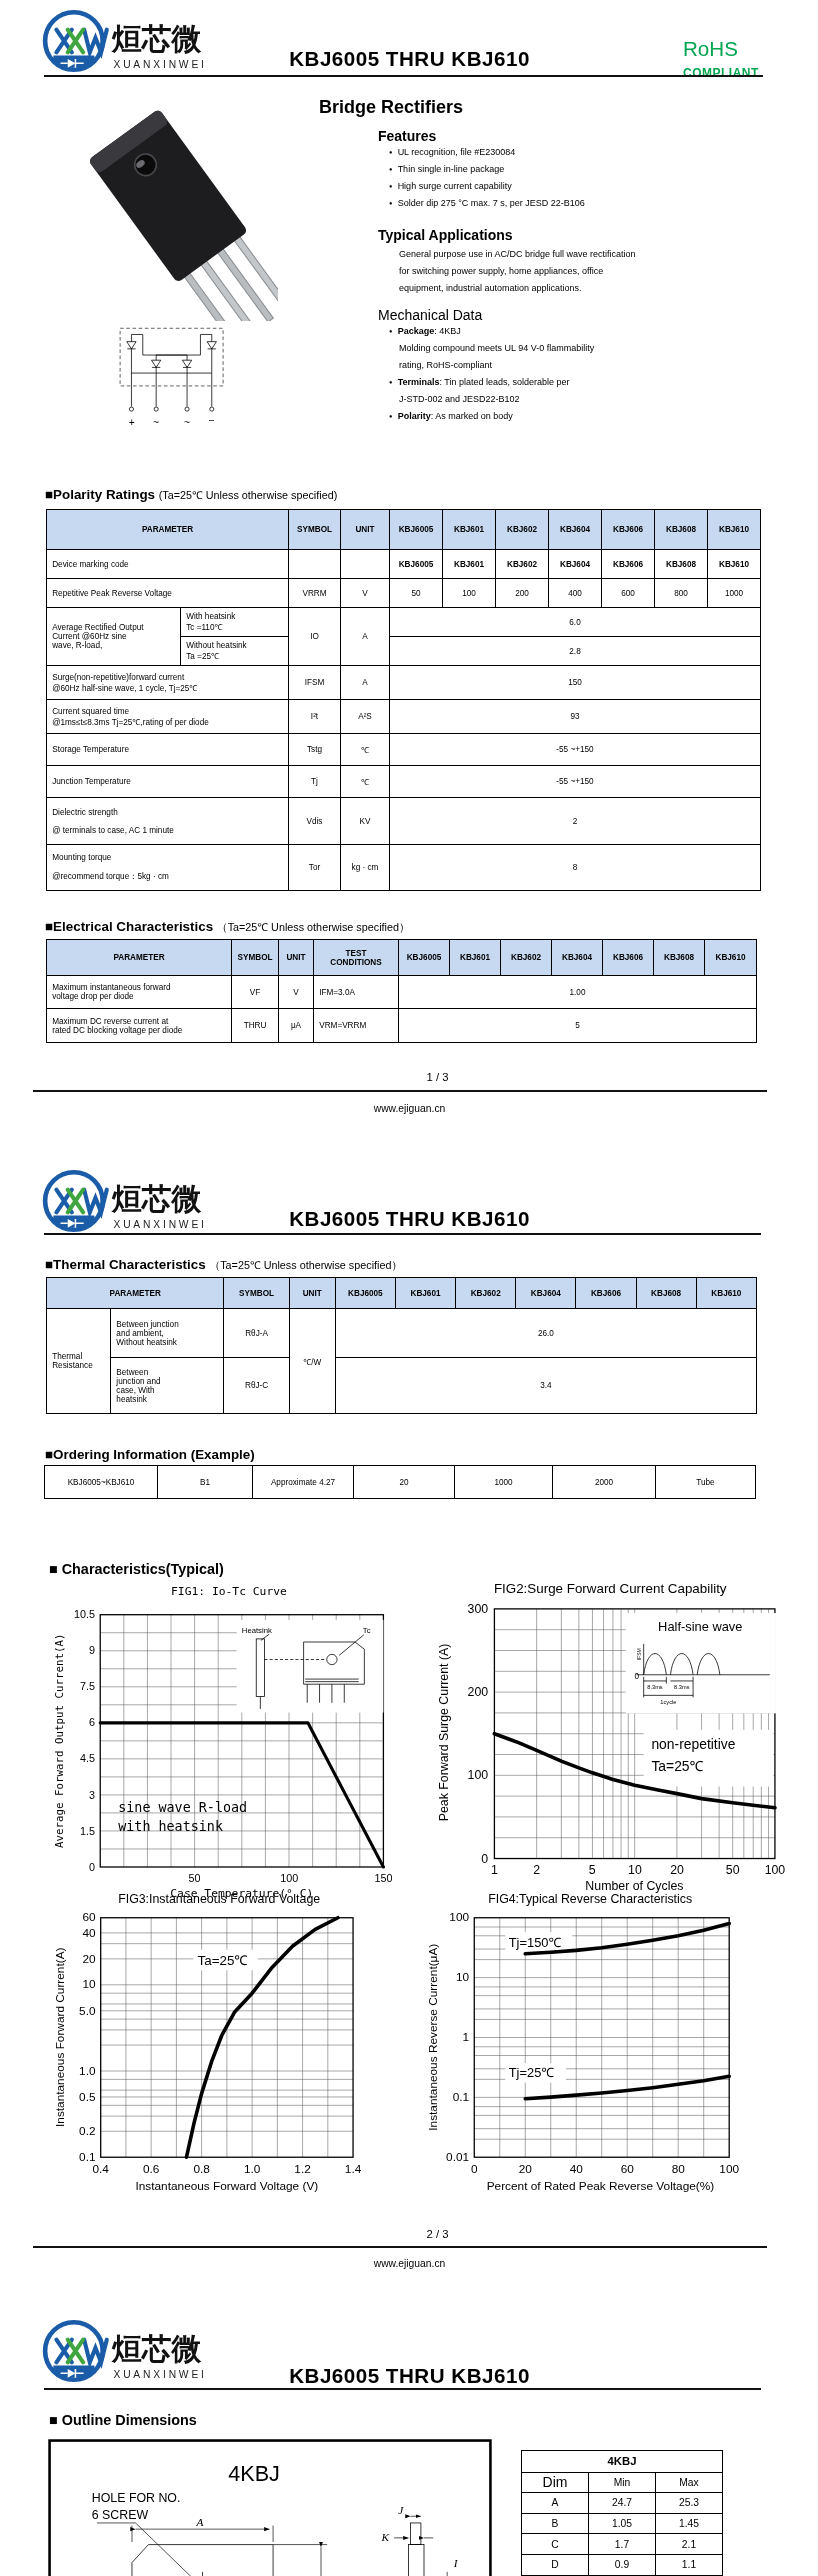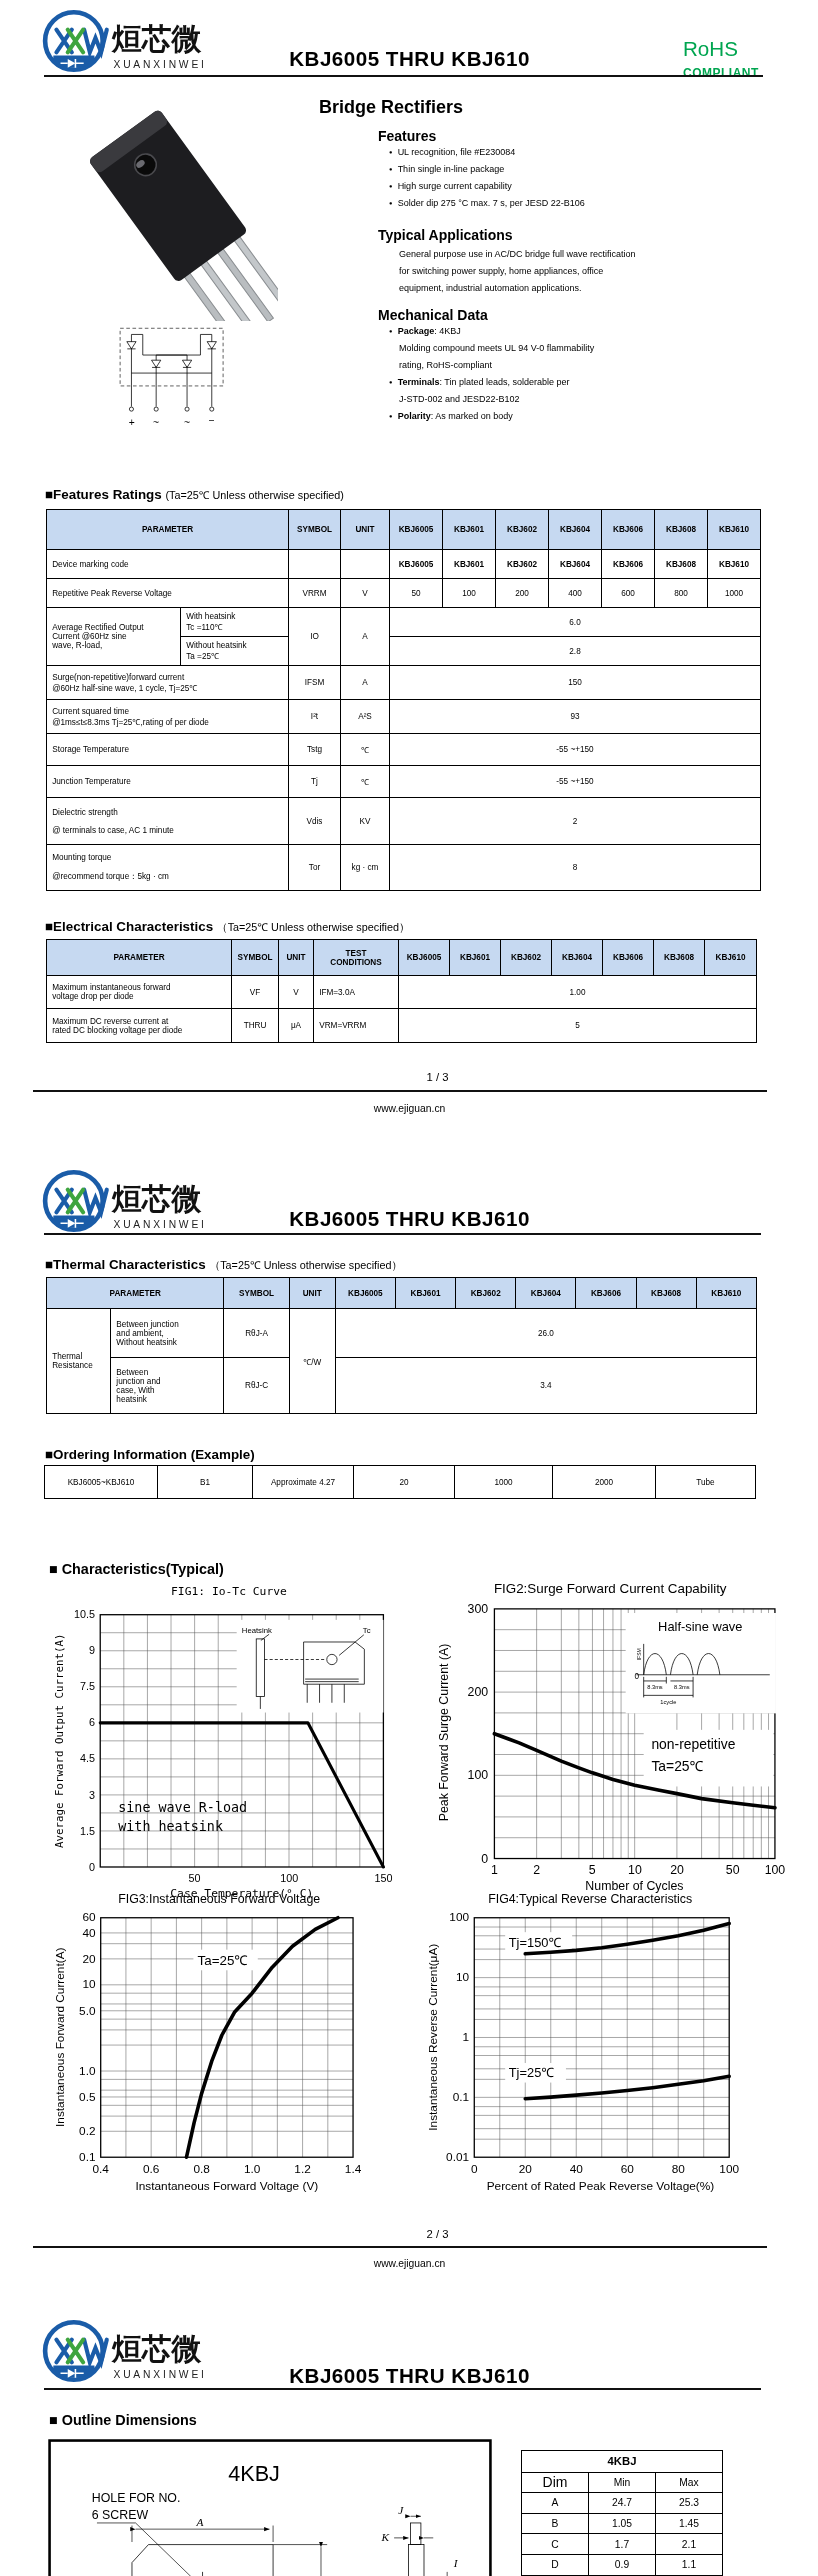--- a/index.html
+++ b/index.html
@@ -74,21 +74,21 @@
 <div class="abs" style="left:319px;top:97px;font-size:18px;font-weight:bold">Bridge Rectifiers</div>
 <div class="abs" style="left:378px;top:128px;font-size:14px;font-weight:bold">Features</div>
 <div class="bullet-line" style="left:389px;top:147px"><span class="dot">●</span><span>UL recognition, file #E230084</span></div>
 <div class="bullet-line" style="left:389px;top:164px"><span class="dot">●</span><span>Thin single in-line package</span></div>
 <div class="bullet-line" style="left:389px;top:181px"><span class="dot">●</span><span>High surge current capability</span></div>
 <div class="bullet-line" style="left:389px;top:198px"><span class="dot">●</span><span>Solder dip 275 °C max. 7 s, per JESD 22-B106</span></div>
 <div class="abs" style="left:378px;top:227px;font-size:14px;font-weight:bold">Typical  Applications</div>
 <div class="abs" style="left:399px;top:246px;font-size:9px;line-height:17px;white-space:pre-line">General purpose use in AC/DC bridge full wave rectification
 for switching power supply, home appliances, office
 equipment, industrial automation applications.</div>
-<div class="abs" style="left:378px;top:307px;font-size:14px;font-weight:bold">Mechanical Data</div>
+<div class="abs" style="left:378px;top:307px;font-size:14px;font-weight:normal">Mechanical Data</div>
 <div class="bullet-line" style="left:389px;top:326px"><span class="dot">●</span><span class="blab">Package</span><span>: 4KBJ</span></div>
 <div class="bullet-line" style="left:399px;top:343px">Molding compound meets UL 94 V-0 flammability</div>
 <div class="bullet-line" style="left:399px;top:360px">rating, RoHS-compliant</div>
 <div class="bullet-line" style="left:389px;top:377px"><span class="dot">●</span><span class="blab">Terminals</span><span>: Tin plated leads, solderable per</span></div>
 <div class="bullet-line" style="left:399px;top:394px">J-STD-002 and JESD22-B102</div>
 <div class="bullet-line" style="left:389px;top:411px"><span class="dot">●</span><span class="blab">Polarity</span><span>: As marked on body</span></div>
 
 <svg class="abs" style="left:116px;top:324px" width="121" height="111" viewBox="0 0 235 215">
   <rect x="8" y="8" width="200" height="112" fill="none" stroke="#333" stroke-width="1.5" stroke-dasharray="7,5"></rect>
   <g class="thin" stroke-width="1.5">
@@ -113,21 +113,21 @@
     <circle cx="138" cy="165" r="4"></circle>
       <circle cx="186" cy="165" r="4"></circle>
   </g>
   <text x="25" y="198" font-size="20">+</text>
   <text x="72" y="198" font-size="20">~</text>
   <text x="132" y="198" font-size="20">~</text>
   <text x="180" y="194" font-size="20">−</text>
 </svg>
 
 <div class="abs sec" style="left:45px;top:487px">
-  <span>■Features Ratings</span> <span class="note">(Ta=25℃ Unless otherwise specified)</span>
+  <span>■Polarity Ratings</span> <span class="note">(Ta=25℃ Unless otherwise specified)</span>
 </div>
 <table class="tbl" style="left:46px;top:509px;width:711px">
   <colgroup>
       <col style="width:134px">
       <col style="width:108px">
       <col style="width:52px">
       <col style="width:49px">
       <col style="width:53px">
       <col style="width:53px">
       <col style="width:53px">

